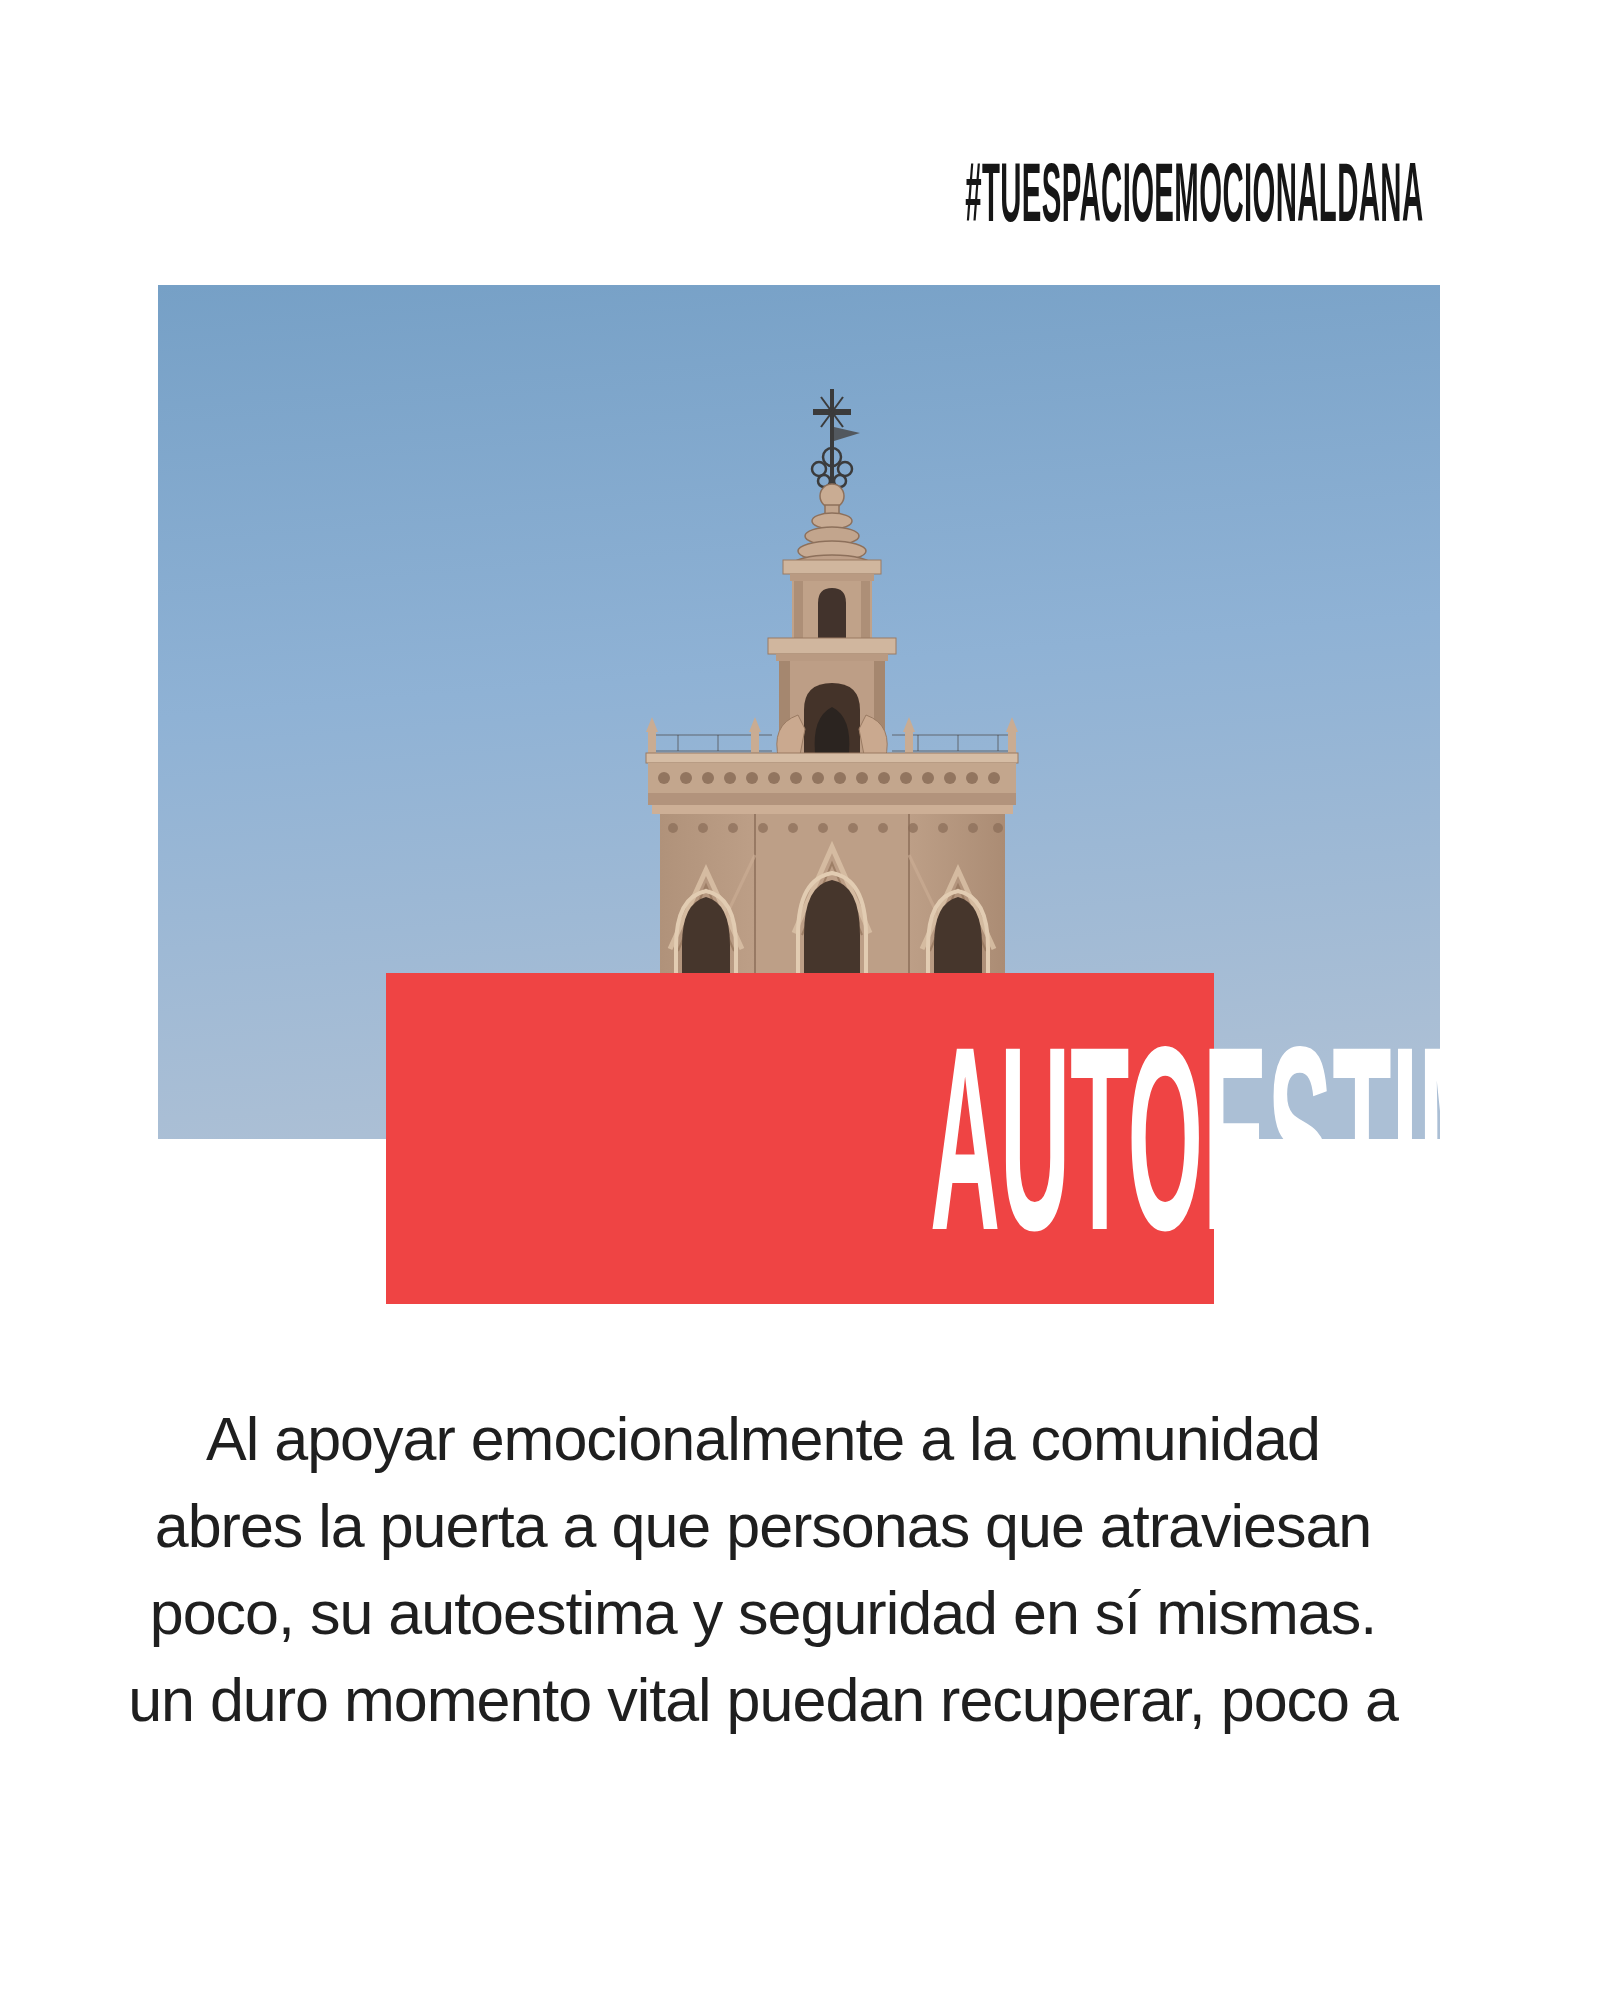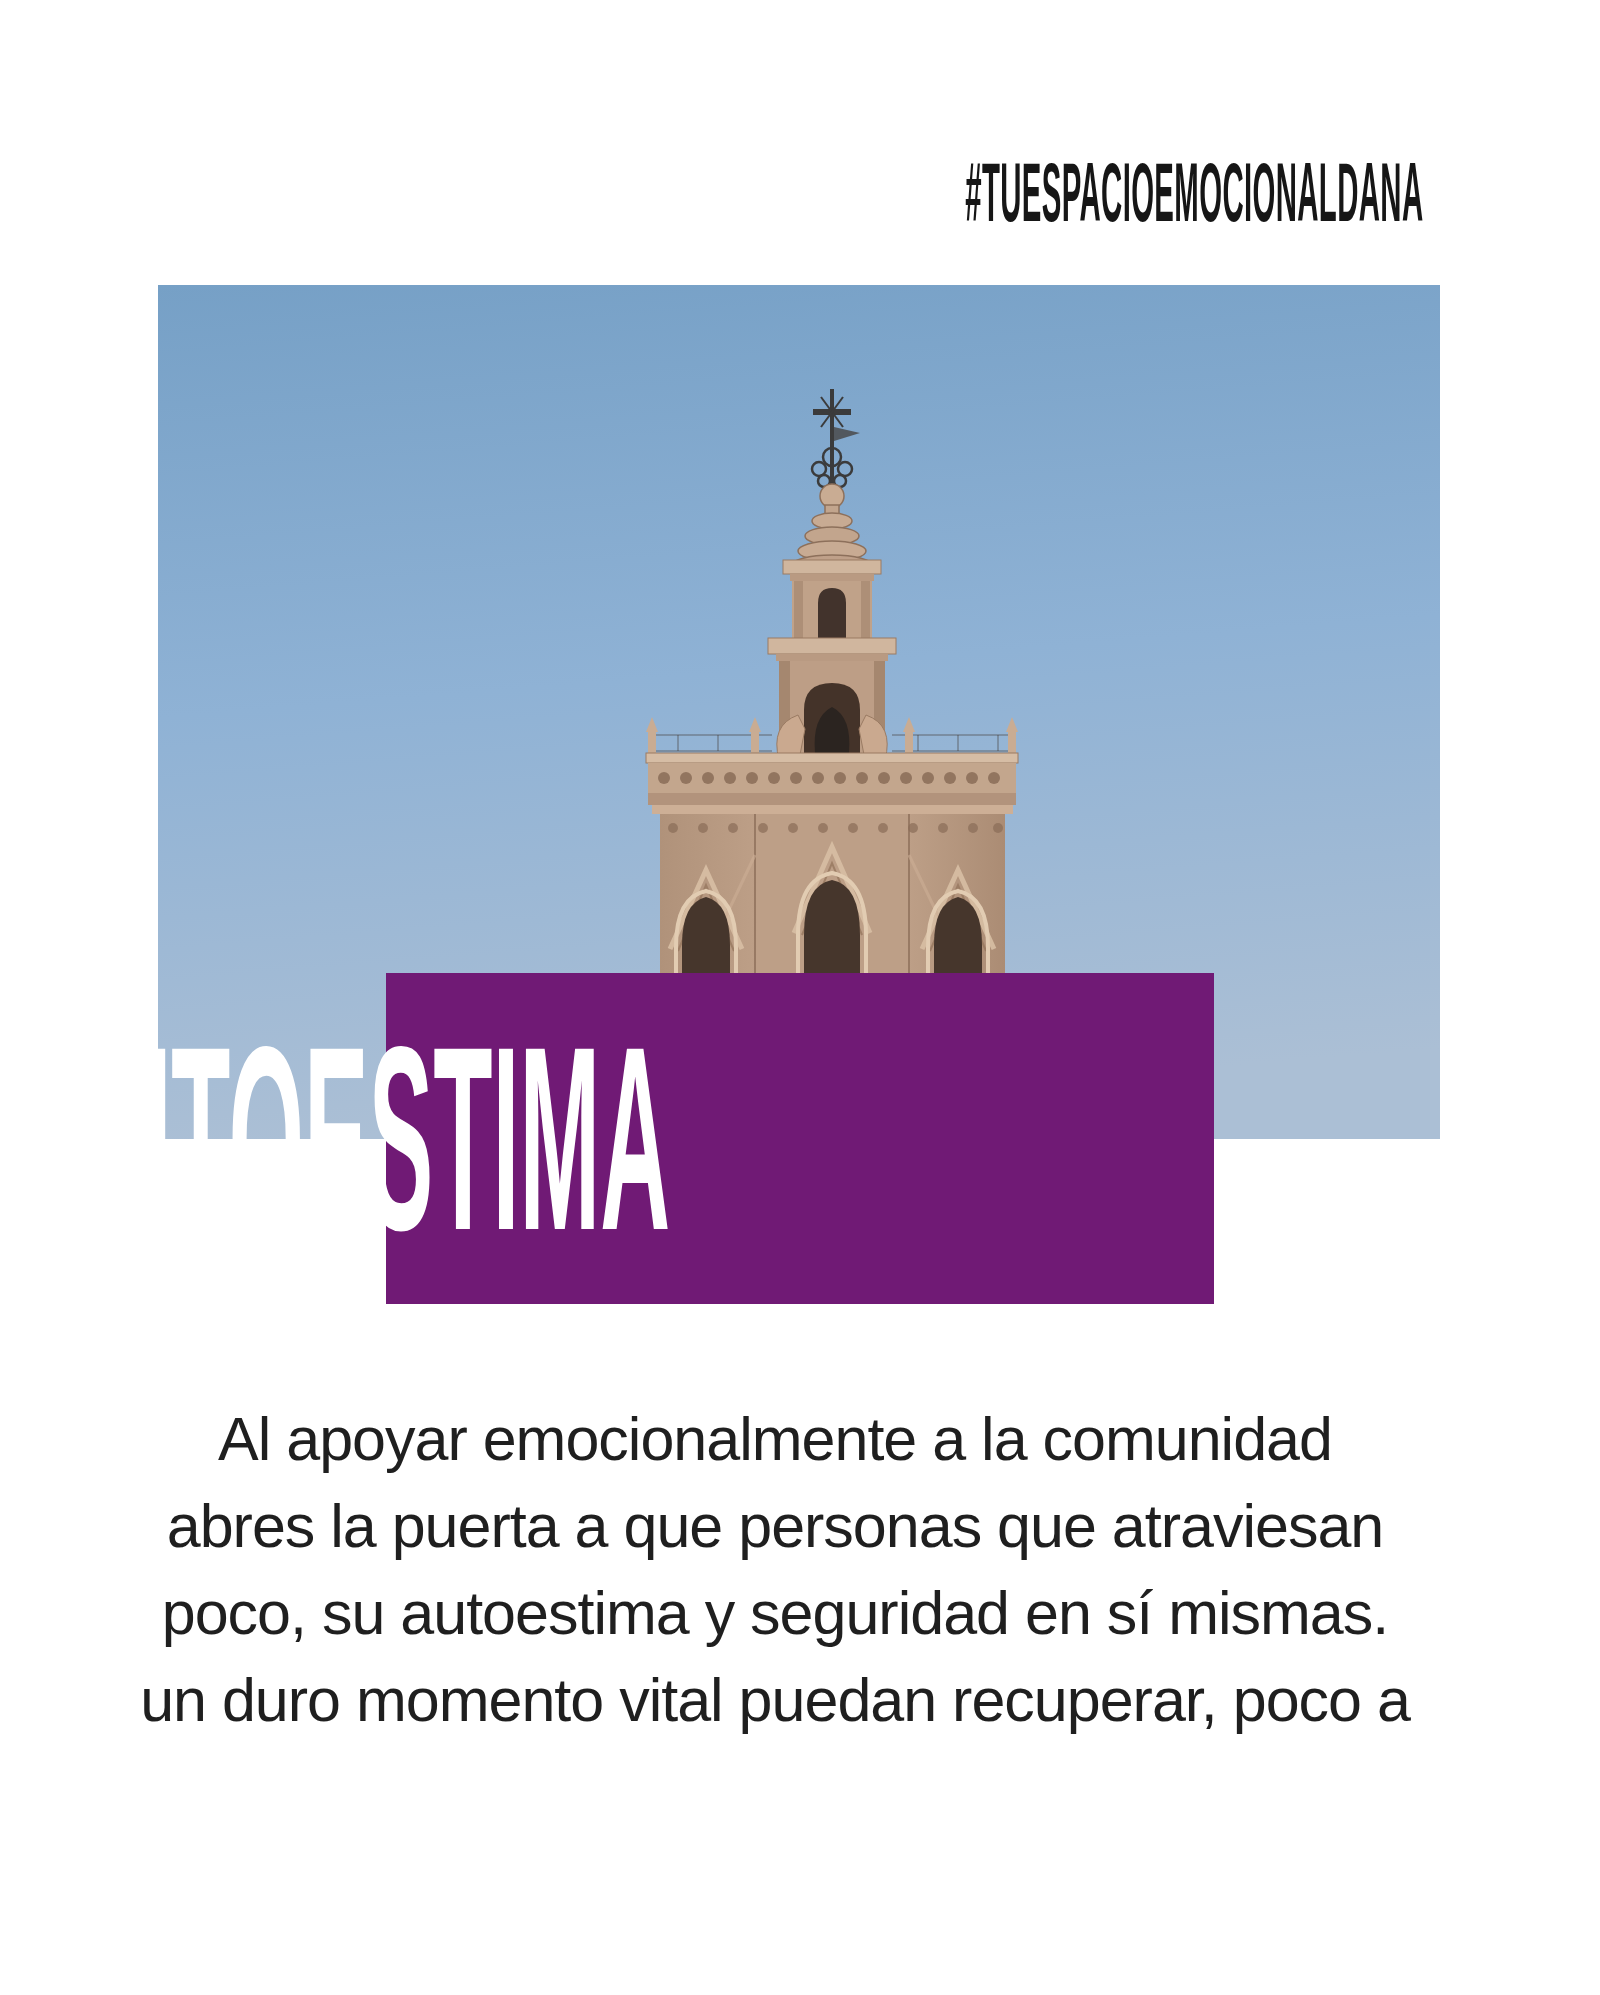--- a/index.html
+++ b/index.html
@@ -6,26 +6,26 @@
   .page{position:relative;width:1600px;height:1995px;background:#ffffff;overflow:hidden;
         font-family:Liberation Sans, sans-serif;border-radius:11px;}
 
   .hashtag{position:absolute;top:150px;right:177px;font-size:84px;font-weight:700;
            color:#161616;line-height:1;white-space:nowrap;letter-spacing:1px;
            transform:scaleX(0.35);transform-origin:100% 50%;}
 
   .photo{position:absolute;left:158px;top:285px;width:1282px;height:854px;overflow:hidden;z-index:1;}
   .photo svg{display:block;width:1282px;height:854px;}
 
-  .banner{position:absolute;left:386px;top:973px;width:828px;height:331px;background:#701a75;
-          display:flex;align-items:center;justify-content:flex-end;z-index:2;}
+  .banner{position:absolute;left:386px;top:973px;width:828px;height:331px;background:#ef4444;
+          display:flex;align-items:center;justify-content:flex-start;z-index:2;}
   .banner .title{font-size:262px;font-weight:700;color:#ffffff;line-height:1;white-space:nowrap;
                  transform:scaleX(0.37);transform-origin:50% 50%;}
 
-  .bodytext{position:absolute;left:12px;top:1396px;width:1526px;text-align:center;
+  .bodytext{position:absolute;left:0;top:1396px;width:1526px;text-align:center;
             color:#1f1f1f;font-size:61px;line-height:87px;letter-spacing:-1px;z-index:3;}
   .bodytext .line{white-space:nowrap;}
 </style>
 </head>
 <body>
 
 <div class="page">
 
   <div class="hashtag">#TUESPACIOEMOCIONALDANA</div>
 

